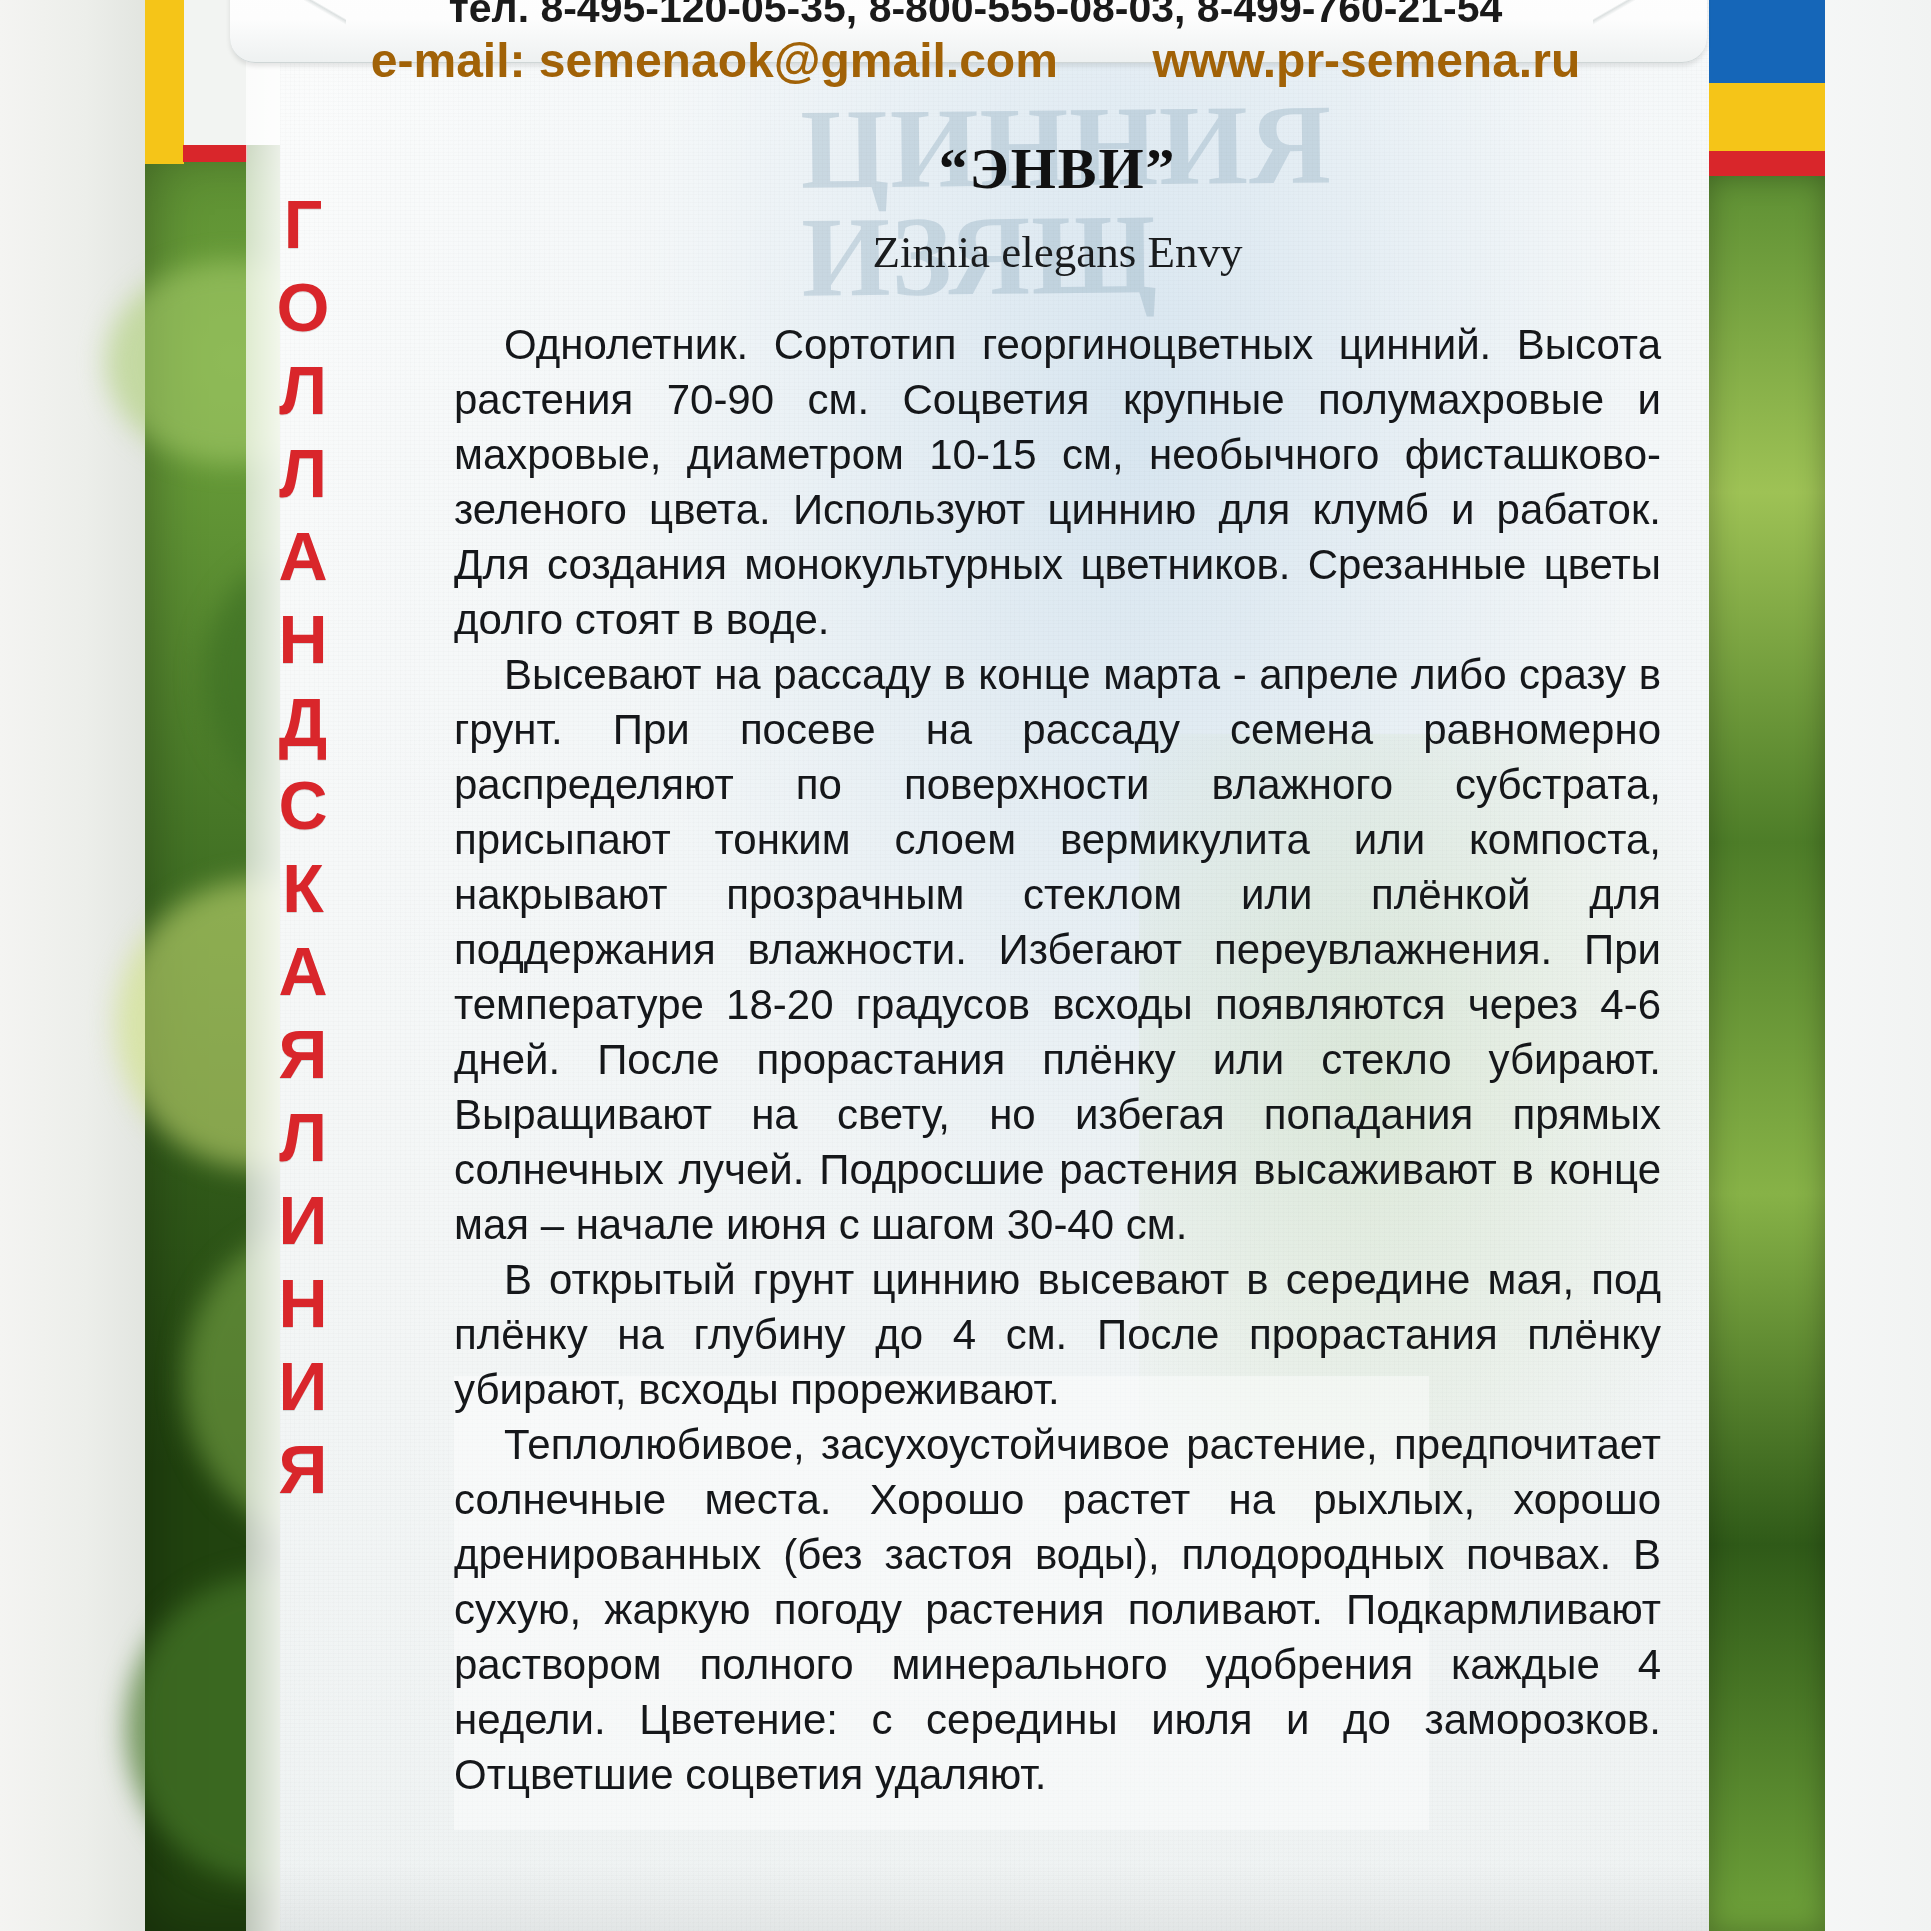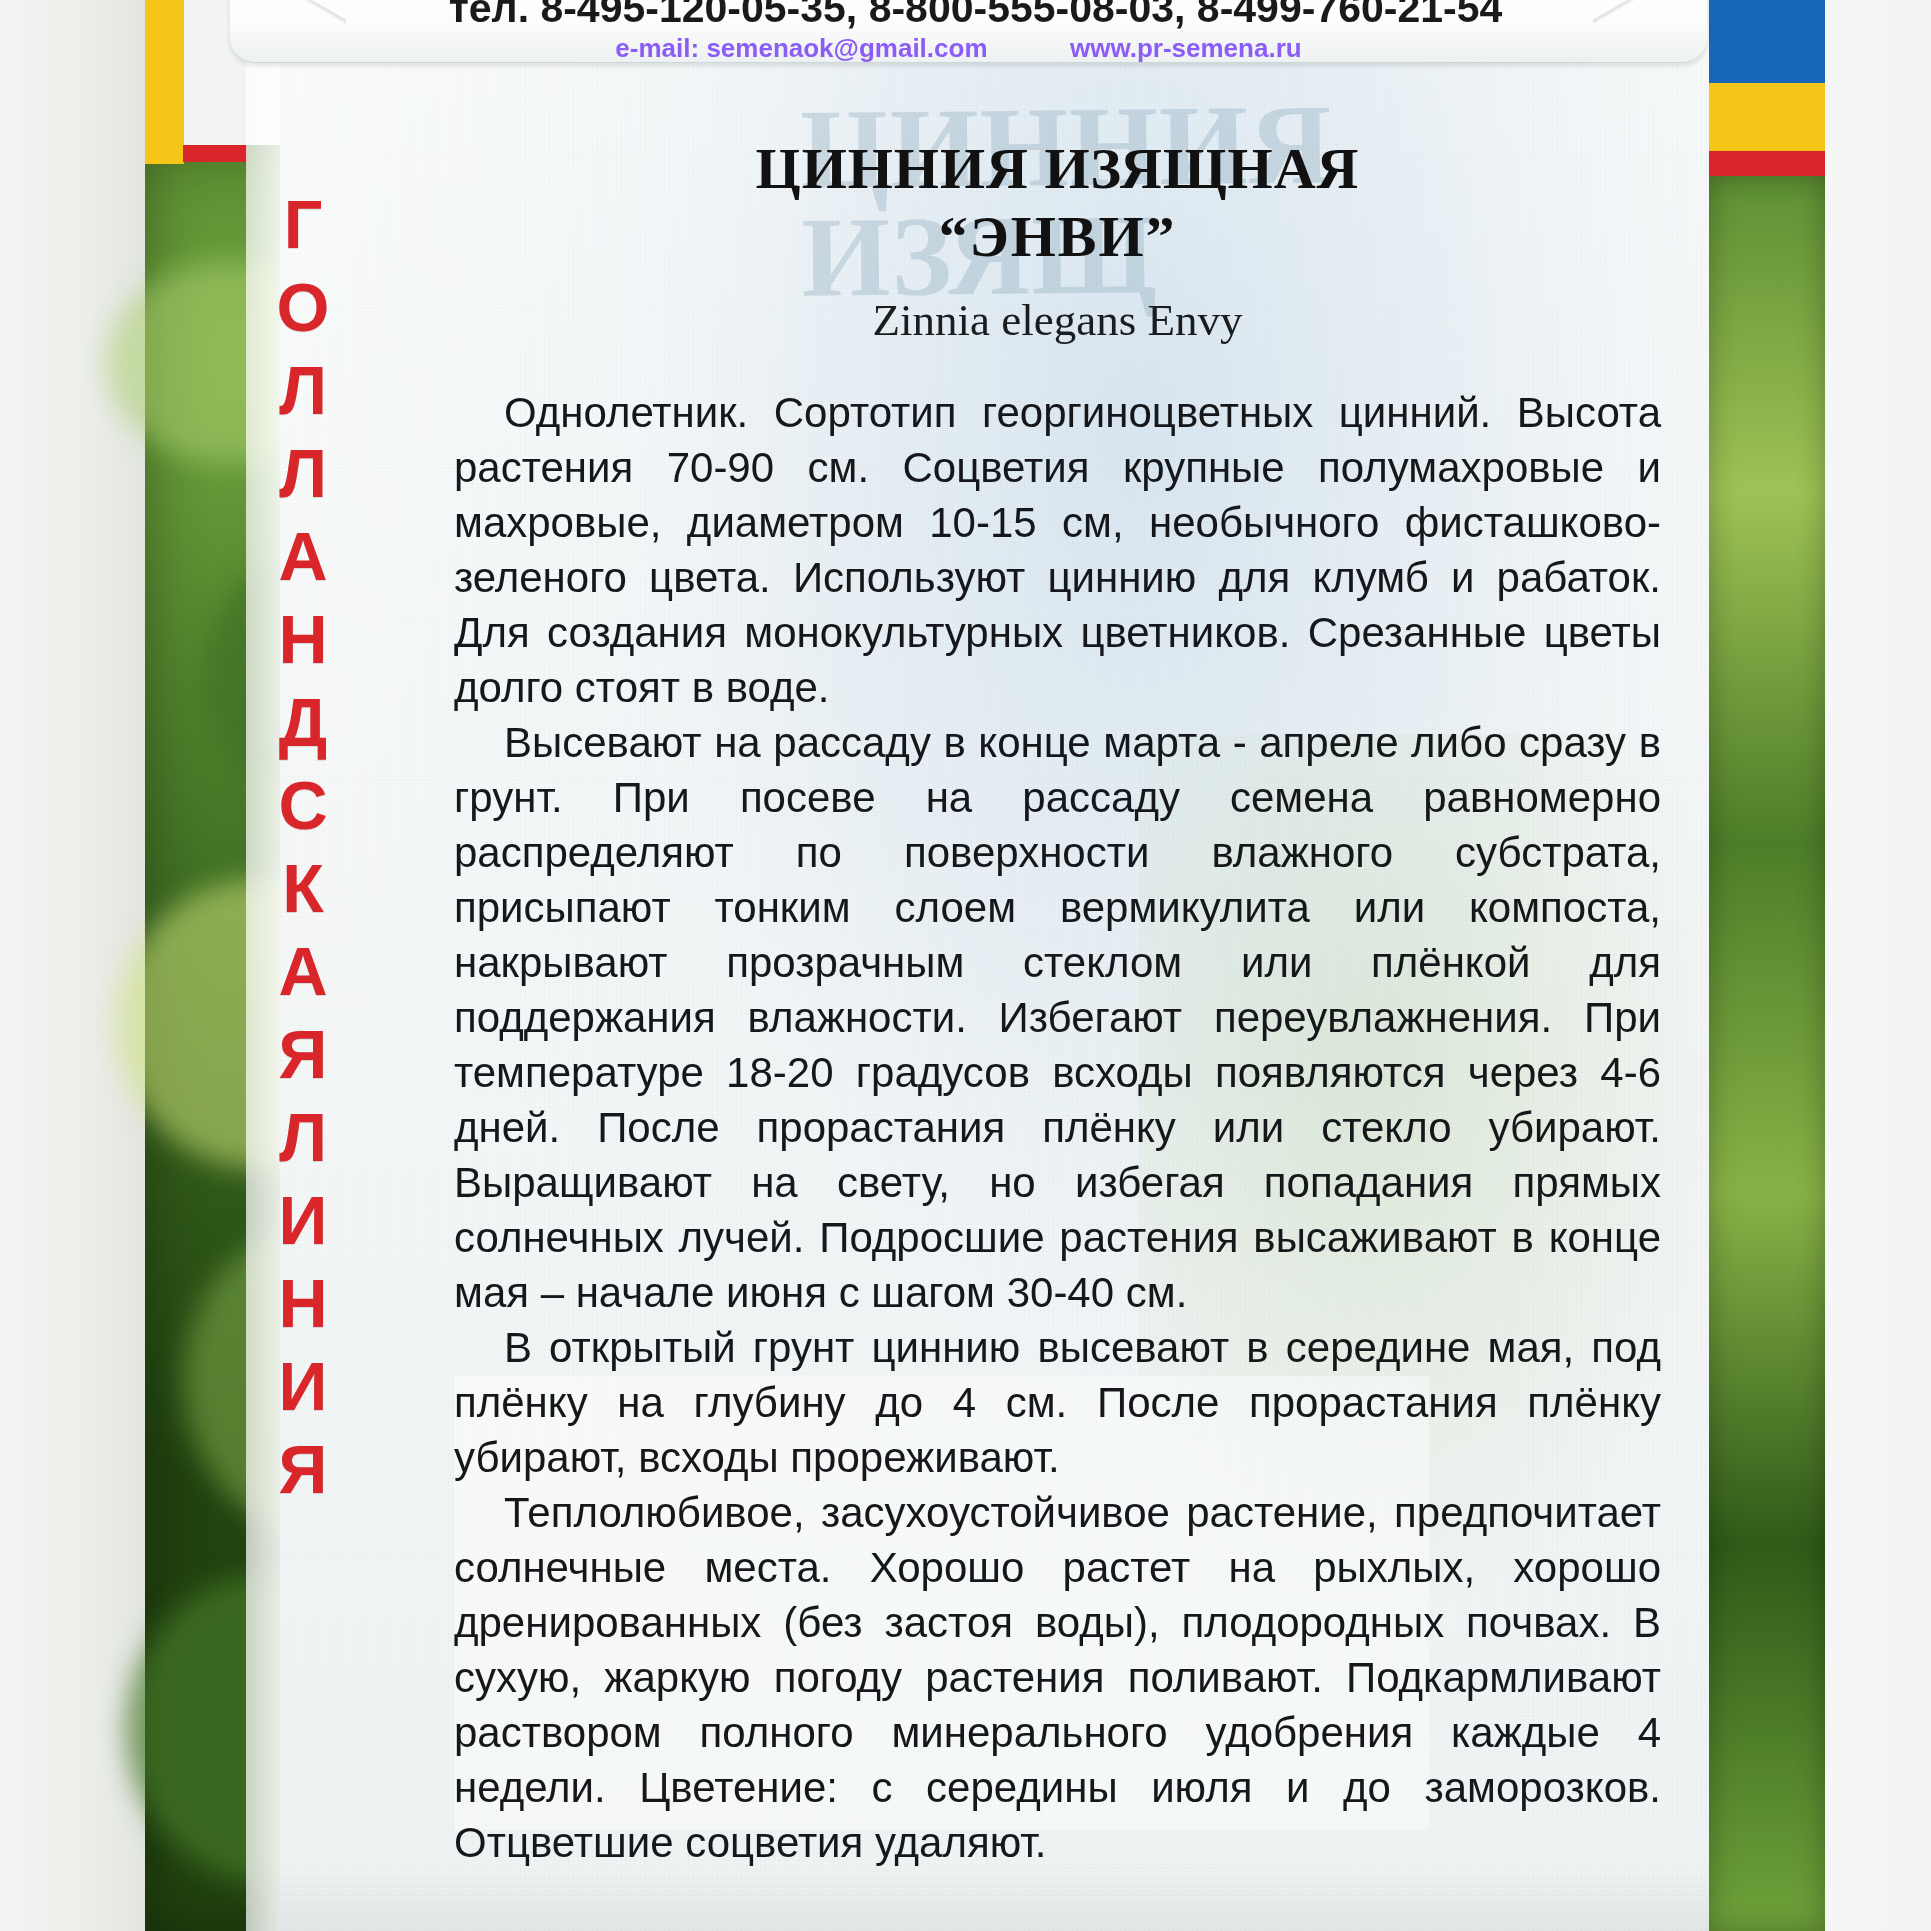--- a/index.html
+++ b/index.html
@@ -176,27 +176,27 @@
     width: 1313px;
     text-align: center;
     font-family: "Liberation Sans", sans-serif;
     font-weight: bold;
     font-size: 41px;
     color: #1a1a1a;
     white-space: nowrap;
   }
   .header-contact {
     position: absolute;
-    left: 302px; top: 33px;
+    left: 319px; top: 33px;
     width: 1313px;
     text-align: center;
     font-family: "Liberation Sans", sans-serif;
     font-weight: bold;
-    font-size: 26px;
-    color: #8b5cf6;
+    font-size: 48px;
+    color: #a16207;
     white-space: nowrap;
   }
   .header-contact .gap { display: inline-block; width: 68px; }
 
   
   .content {
     position: absolute;
     left: 454px; top: 135px;
     width: 1207px;
     color: #141618;
@@ -305,21 +305,20 @@
     <span>И</span>
     <span>Н</span>
     <span>И</span>
     <span>Я</span>
   </div>
 
   <div class="hl"></div>
 
   <div class="content">
     <div class="title-ru">
-      <div>ЦИННИЯ ИЗЯЩНАЯ</div>
       <div class="line2">“ЭНВИ”</div>
     </div>
     <div class="title-lat">Zinnia elegans Envy</div>
     <div class="body-text">
       <p>Однолетник. Сортотип георгиноцветных цинний. Высота растения 70-90 см. Соцветия крупные полумахровые и махровые, диаметром 10-15 см, необычного фисташково-зеленого цвета. Используют циннию для клумб и рабаток. Для создания монокультурных цветников. Срезанные цветы долго стоят в воде.</p>
       <p>Высевают на рассаду в конце марта - апреле либо сразу в грунт. При посеве на рассаду семена равномерно распределяют по поверхности влажного субстрата, присыпают тонким слоем вермикулита или компоста, накрывают прозрачным стеклом или плёнкой для поддержания влажности. Избегают переувлажнения. При температуре 18-20 градусов всходы появляются через 4-6 дней. После прорастания плёнку или стекло убирают. Выращивают на свету, но избегая попадания прямых солнечных лучей. Подросшие растения высаживают в конце мая – начале июня с шагом 30-40 см.</p>
       <p>В открытый грунт циннию высевают в середине мая, под плёнку на глубину до 4 см. После прорастания плёнку убирают, всходы прореживают.</p>
       <p>Теплолюбивое, засухоустойчивое растение, предпочитает солнечные места. Хорошо растет на рыхлых, хорошо дренированных (без застоя воды), плодородных почвах. В сухую, жаркую погоду растения поливают. Подкармливают раствором полного минерального удобрения каждые 4 недели. Цветение: с середины июля и до заморозков. Отцветшие соцветия удаляют.</p>
     </div>
   </div>

